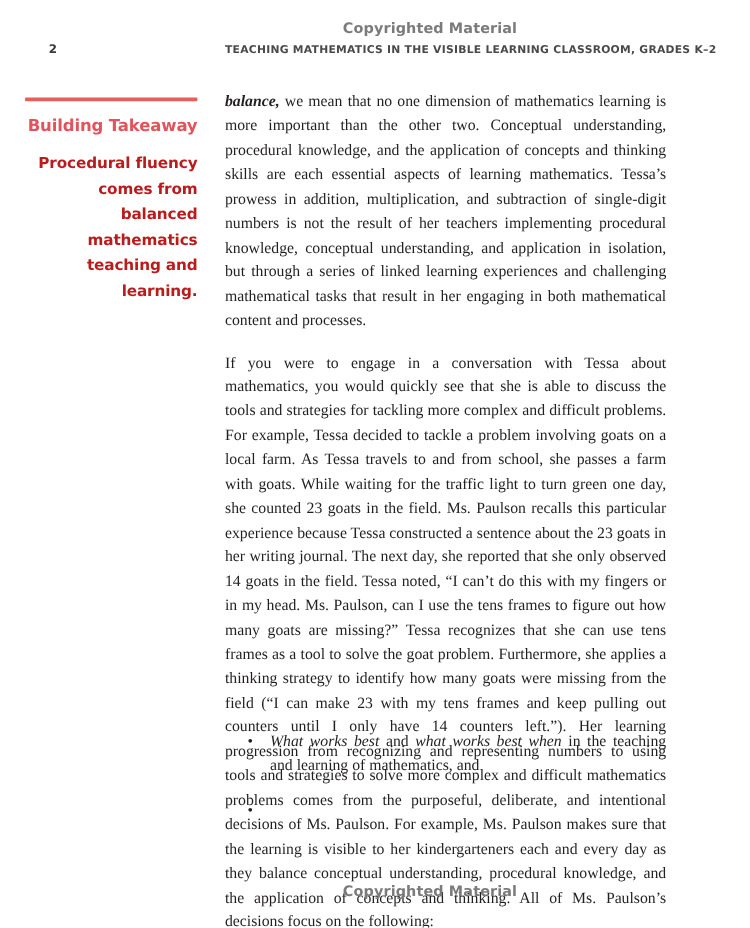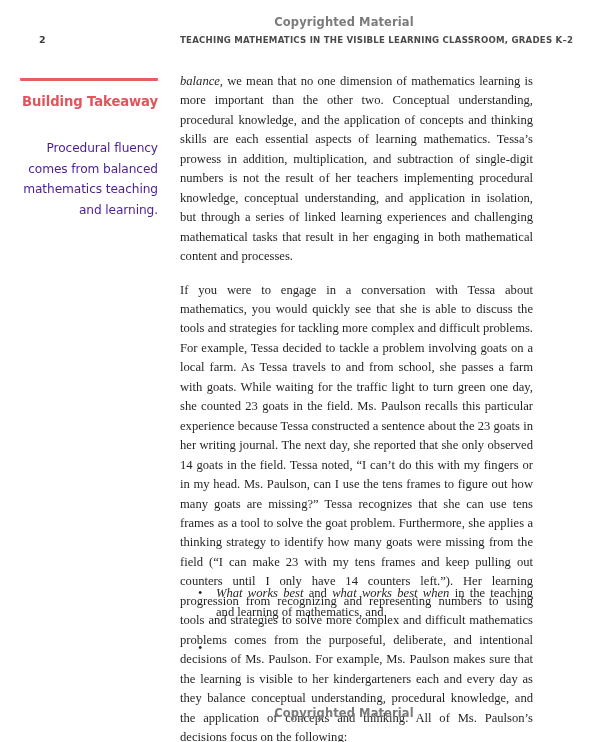--- a/index.html
+++ b/index.html
@@ -86,27 +86,27 @@
     margin-top: 13px;
     text-align: right;
     font-family: "DejaVu Sans", sans-serif;
     font-size: 13.2px;
     font-weight: 700;
     line-height: 16px;
     color: #e2545c;
     letter-spacing: -0.1px;
   }
   .marginnote-body {
-    margin-top: 28px;
+    margin-top: 10px;
     text-align: right;
     font-family: "DejaVu Sans", sans-serif;
     font-size: 12.2px;
-    font-weight: 400;
+    font-weight: 700;
     line-height: 20.5px;
-    color: #4c1d95;
+    color: #b91c1c;
     letter-spacing: -0.1px;
   }
 
   
   .column {
     position: absolute;
     left: 180px;
     top: 72px;
     width: 353px;
     color: #231f20;
@@ -115,21 +115,21 @@
     line-height: 19.45px;
     text-align: justify;
     text-justify: inter-word;
     hyphens: manual;
   }
   .column p {
     margin: 0 0 14px 0;
     text-align: justify;
   }
   .column p:last-child { margin-bottom: 0; }
-  .column em, .column i { font-style: italic; }
+  .column em, .column i { font-style: italic; font-weight: bold; }
 
   
   .bullets {
     position: absolute;
     left: 180px;
     top: 584px;
     width: 353px;
     color: #231f20;
     font-family: "Liberation Serif", serif;
     font-size: 12.6px;

